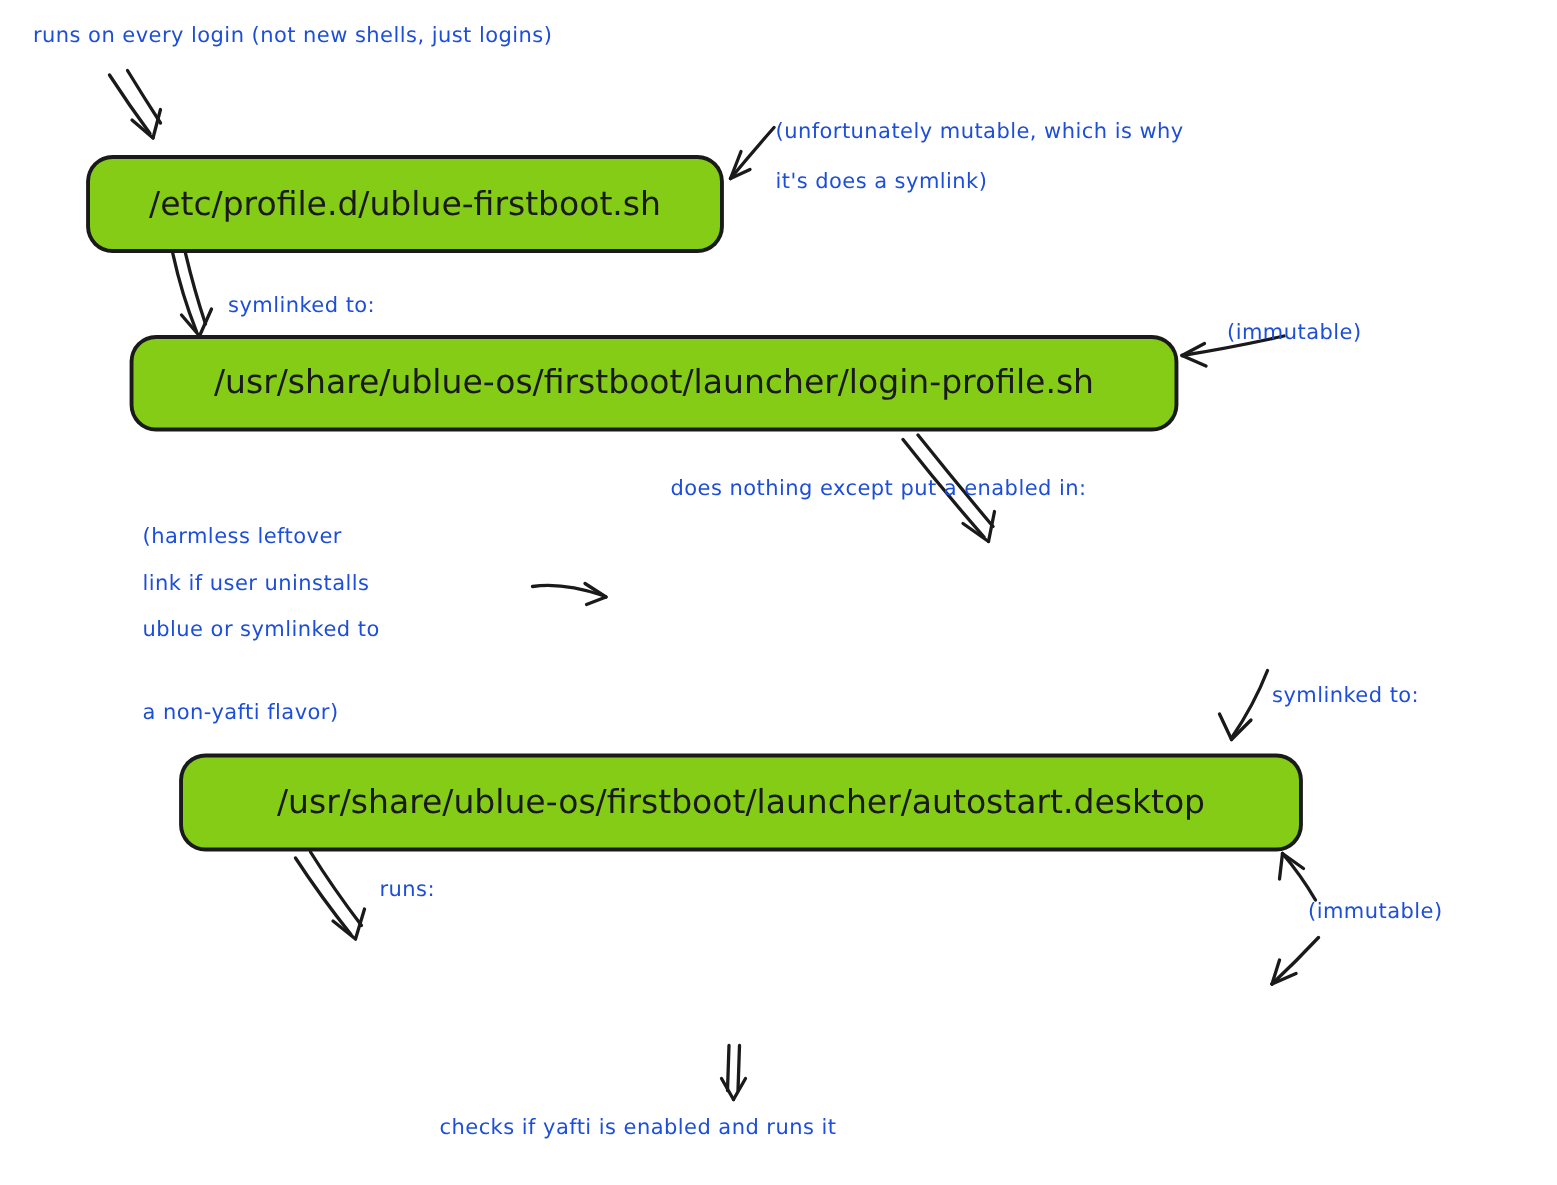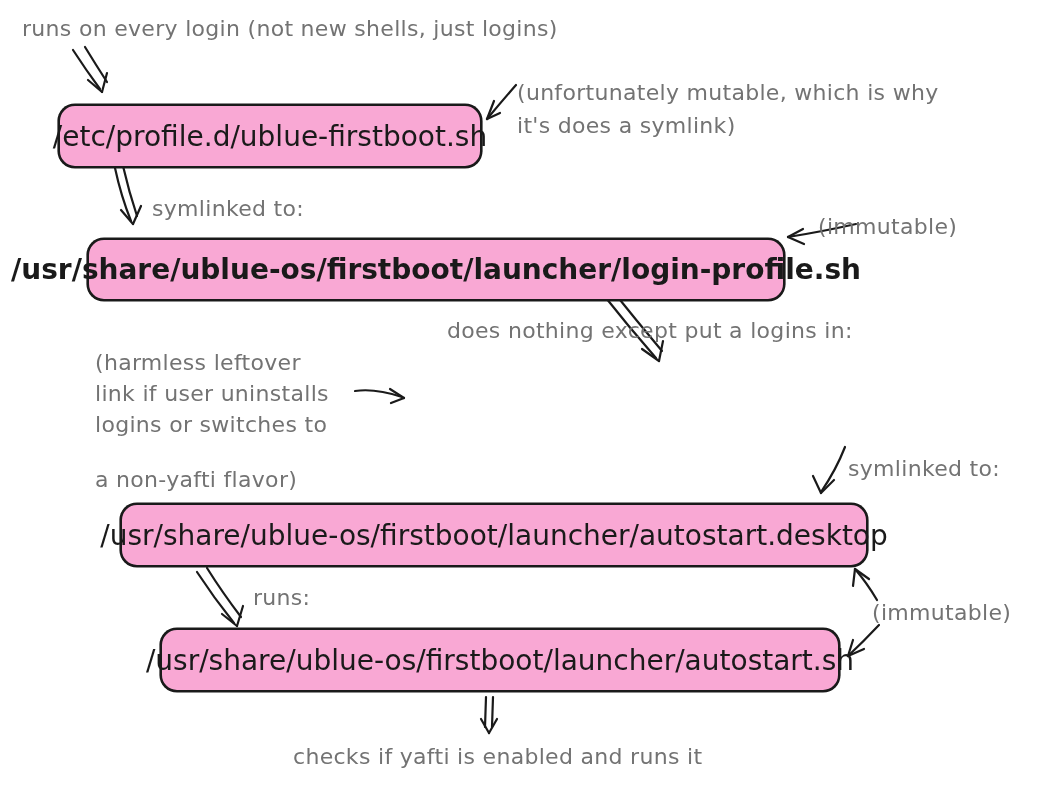--- a/index.html
+++ b/index.html
@@ -2,31 +2,31 @@
 <html><head>
 <meta charset="utf-8">
 <style>
   html,body { margin:0; padding:0; background:#ffffff; }
   .canvas {
     position:relative; width:1038px; height:790px;
     background:#ffffff; color:#1a1a1a; overflow:hidden;
     font-family:"DejaVu Sans", sans-serif;
   }
   .note {
-    position:absolute; font-size:22px; letter-spacing:0.3px;
-    white-space:nowrap; color:#737373;
+    position:absolute; font-size:14px; letter-spacing:0.3px;
+    white-space:nowrap; color:#1d4ed8;
   }
   .node {
     position:absolute; border:2.5px solid #1a1a1a; border-radius:17px;
-    background:#f9a8d4; display:flex; align-items:center; justify-content:center;
-    font-size:28px; white-space:nowrap; box-shadow:0 0 0 0.6px #1a1a1a;
+    background:#84cc16; display:flex; align-items:center; justify-content:center;
+    font-size:22px; white-space:nowrap; box-shadow:0 0 0 0.6px #1a1a1a;
   }
   
   .n-etc       { left:58px;  top:104px; width:420px; height:60px; }
-  .n-loginprof { left:87px;  top:238px; width:694px; height:59px;font-weight:bold; }
+  .n-loginprof { left:87px;  top:224px; width:694px; height:59px; }
   .n-autolink  { left:411px; top:372px; width:566px; height:61px; }
   .n-autodesk  { left:120px; top:503px; width:744px; height:60px; }
   .n-autosh    { left:160px; top:628px; width:676px; height:60px; }
   
   .t-runslogin  { left:22px;  top:16px;  }
   .t-mutable1   { left:517px; top:80px;text-align:center;  }
   .t-mutable2   { left:517px; top:113px; }
   .t-symlink1   { left:152px; top:196px; }
   .t-immutable1 { left:818px; top:214px; }
   .t-doesnothing{ left:447px; top:318px; }
@@ -108,28 +108,27 @@
       <path d="M489,733 L481,719"></path>
         <path d="M489,733 L497,719"></path>
     </g>
   </svg>
 
   <div class="note t-runslogin">runs on every login (not new shells, just logins)</div>
   <div class="note t-mutable1">(unfortunately mutable, which is why</div>
   <div class="note t-mutable2">it's does a symlink)</div>
   <div class="note t-symlink1">symlinked to:</div>
   <div class="note t-immutable1">(immutable)</div>
-  <div class="note t-doesnothing">does nothing except put a logins in:</div>
+  <div class="note t-doesnothing">does nothing except put a enabled in:</div>
   <div class="note t-harmless2">link if user uninstalls</div>
   <div class="note t-harmless1">(harmless leftover</div>
-  <div class="note t-harmless3">logins or switches to</div>
+  <div class="note t-harmless3">ublue or symlinked to</div>
   <div class="note t-harmless4">a non-yafti flavor)</div>
   <div class="note t-symlink2">symlinked to:</div>
   <div class="note t-runs">runs:</div>
   <div class="note t-immutable2">(immutable)</div>
   <div class="note t-checks">checks if yafti is enabled and runs it</div>
 
   <div class="node n-etc">/etc/profile.d/ublue-firstboot.sh</div>
   <div class="node n-loginprof">/usr/share/ublue-os/firstboot/launcher/login-profile.sh</div>
   <div class="node n-autodesk">/usr/share/ublue-os/firstboot/launcher/autostart.desktop</div>
-  <div class="node n-autosh">/usr/share/ublue-os/firstboot/launcher/autostart.sh</div>
 
 </div>
 
 </body></html>

